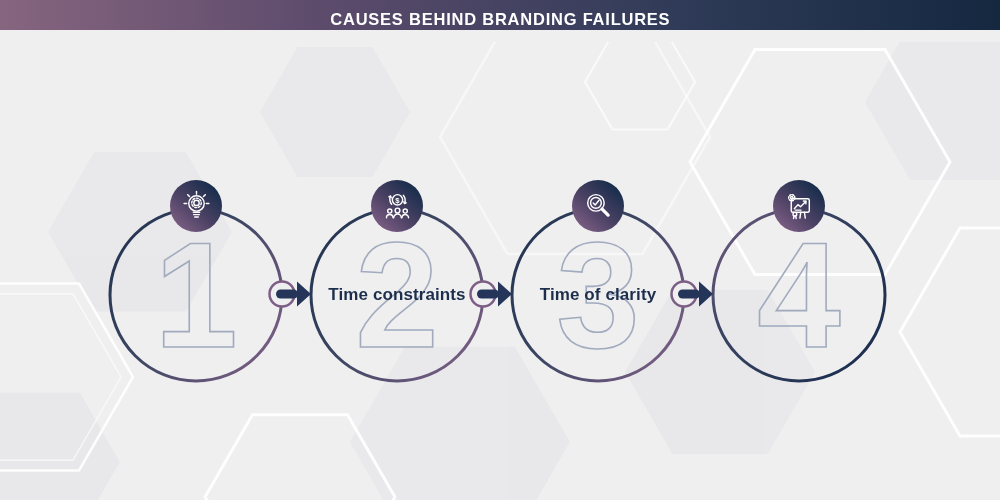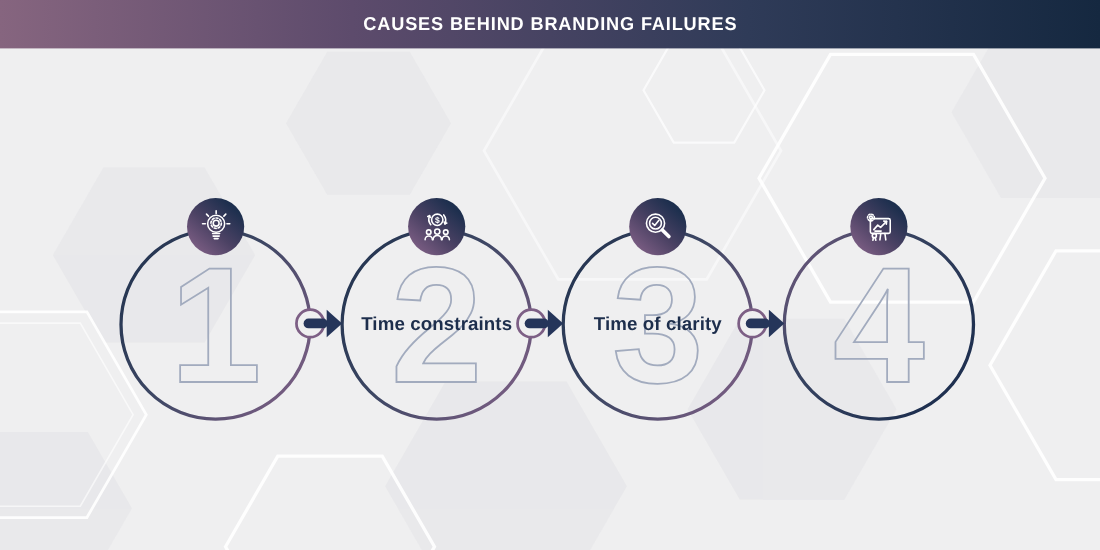--- a/index.html
+++ b/index.html
@@ -4,23 +4,23 @@
 <style>
   * { margin:0; padding:0; box-sizing:border-box; }
   html,body { width:1000px; height:500px; overflow:hidden; }
   body {
     font-family:"Liberation Sans", sans-serif;
     background:#efeff0;
     position:relative;
   }
   
   .header {
-    position:absolute; top:0; left:0; width:1000px; height:44px;
+    position:absolute; top:0; left:0; width:1000px; height:30px;
     background:linear-gradient(90deg,#86657f 0%,#5d4b6c 32%,#2f3b58 68%,#152840 100%);
-    display:flex; align-items:center; justify-content:center;
+    display:flex; align-items:flex-end; justify-content:center;
     z-index:5;
   }
   .header h1 {
     color:#ffffff; font-size:17px; font-weight:700;
     letter-spacing:.8px; text-transform:uppercase;
     transform:scaleX(.97);
   }
   
   .hexbg { position:absolute; top:42px; left:0; width:1000px; height:458px; z-index:0; }
   

